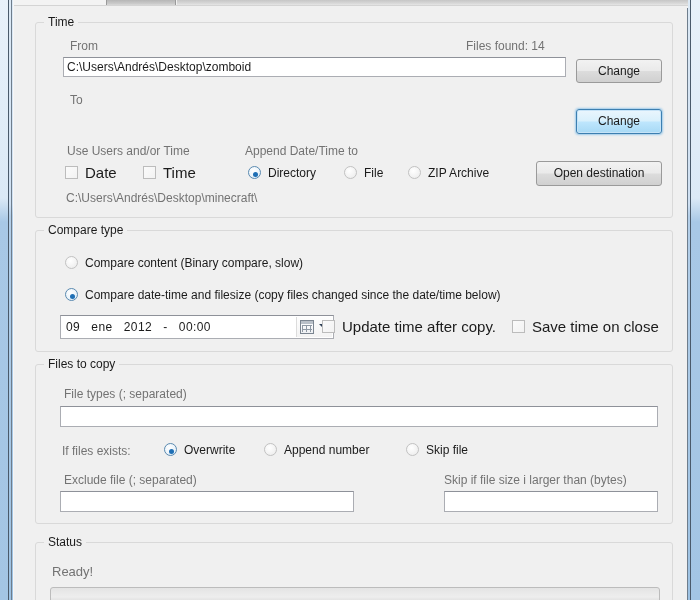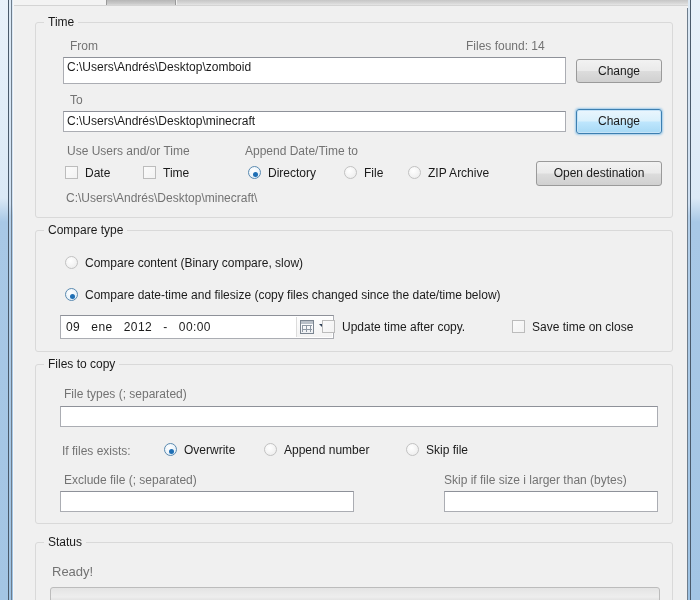--- a/index.html
+++ b/index.html
@@ -122,21 +122,21 @@
   
   .cb-wrap { position: absolute; height: 16px; }
   .cb-box {
     position: absolute; left: 0; top: 1px;
     width: 13px; height: 13px;
     background: linear-gradient(135deg, #fbfbfb 0%, #f2f2f2 100%);
     border: 1px solid #bcbcbc;
   }
   .cb-label {
     position: absolute; left: 20px; top: 0;
-    font-size: 12px; color: #1b1b1b; line-height: 16px; white-space: nowrap;
+    font-size: 15px; color: #1b1b1b; line-height: 16px; white-space: nowrap;
   }
 
   
   .rb-wrap { position: absolute; height: 16px; }
   .rb-box {
     position: absolute; left: 0; top: 1px;
     width: 13px; height: 13px; border-radius: 50%;
     background: radial-gradient(circle at 40% 35%, #ffffff 0%, #f0f0f0 70%, #e3e3e3 100%);
     border: 1px solid #c2c2c2;
   }
@@ -228,26 +228,25 @@
       <div id="tab-rest-right"></div>
       <div class="tab-line"></div>
     </div>
 
     <div class="groupbox" style="left:21px; top:22px; width:638px; height:196px;">
       <div class="gb-title">Time</div>
 
       <div class="lbl" style="left:34px; top:16px;">From</div>
       <div class="lbl" style="left:430px; top:16px;">Files found: 14</div>
 
-      <div class="textbox" style="left:27px; top:34px; width:503px; height:27px;" title="C:\Users\Andrés\Desktop\zomboid">C:\Users\Andrés\Desktop\zomboid</div>
+      <div class="textbox" style="left:27px; top:34px; width:503px; height:20px;" title="C:\Users\Andrés\Desktop\zomboid">C:\Users\Andrés\Desktop\zomboid</div>
       <div class="btn" style="left:540px; top:36px; width:86px; height:24px; line-height:22px;">Change</div>
 
       <div class="lbl" style="left:34px; top:70px;">To</div>
 
-      <div class="textbox" style="left:27px; top:88px; width:503px; height:21px;" title="C:\Users\Andrés\Desktop\minecraft">C:\Users\Andrés\Desktop\minecraft</div>
       <div class="btn focused" style="left:540px; top:86px; width:86px; height:25px; line-height:23px;">Change</div>
 
       <div class="lbl" style="left:31px; top:121px;">Use Users and/or Time</div>
       <div class="lbl" style="left:209px; top:121px;">Append Date/Time to</div>
 
       <div class="cb-wrap" style="left:29px; top:142px;">
         <span class="cb-box"></span>
         <span class="cb-label">Date</span>
       </div>
       <div class="cb-wrap" style="left:107px; top:142px;">

